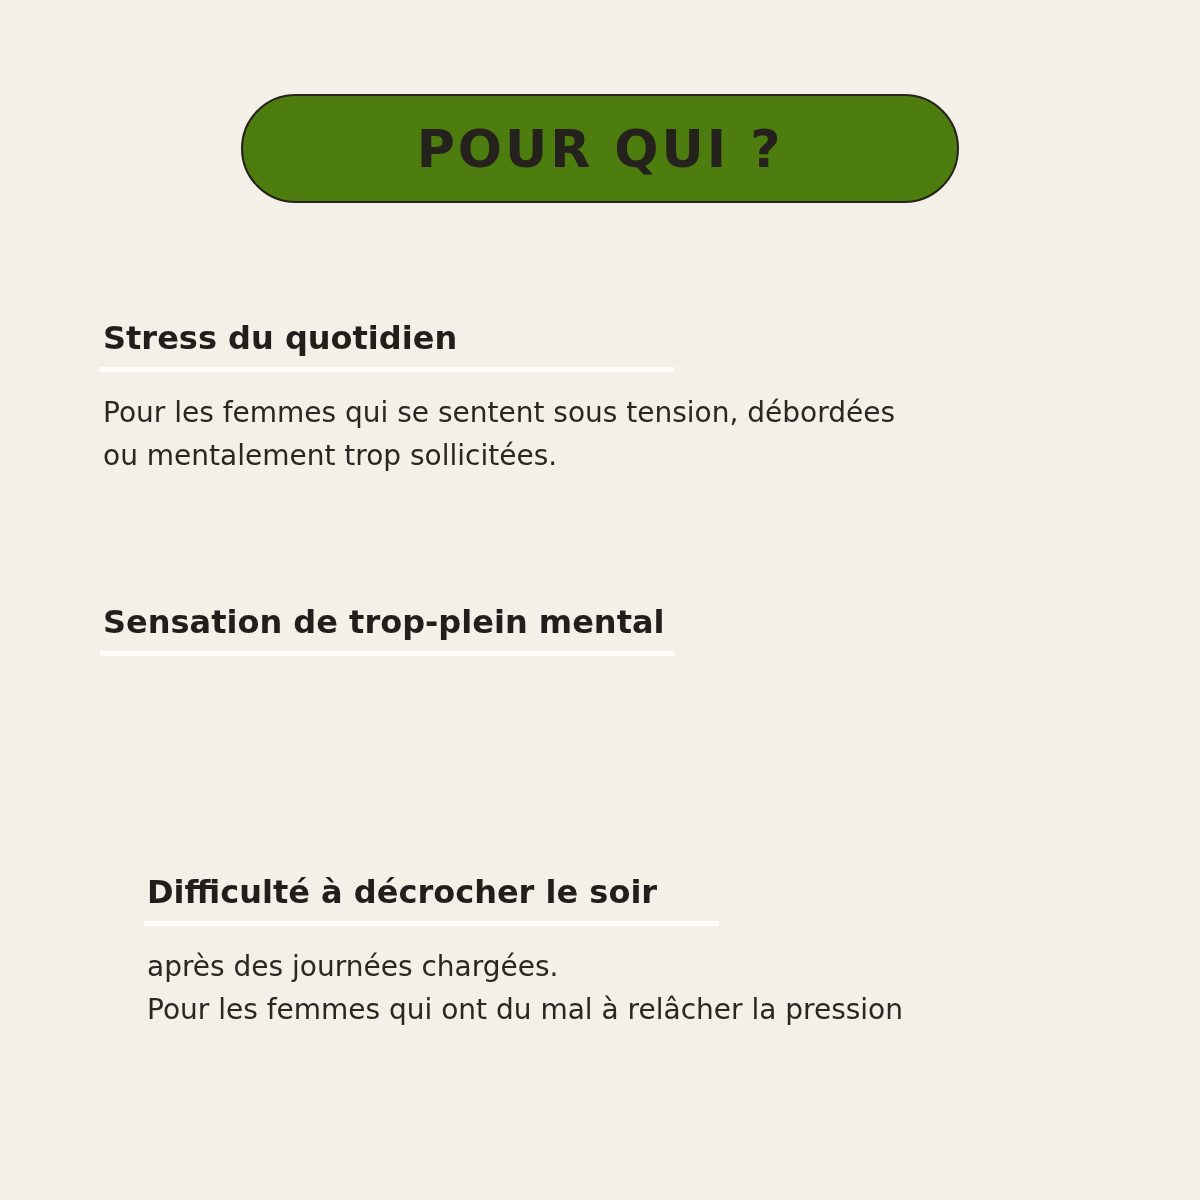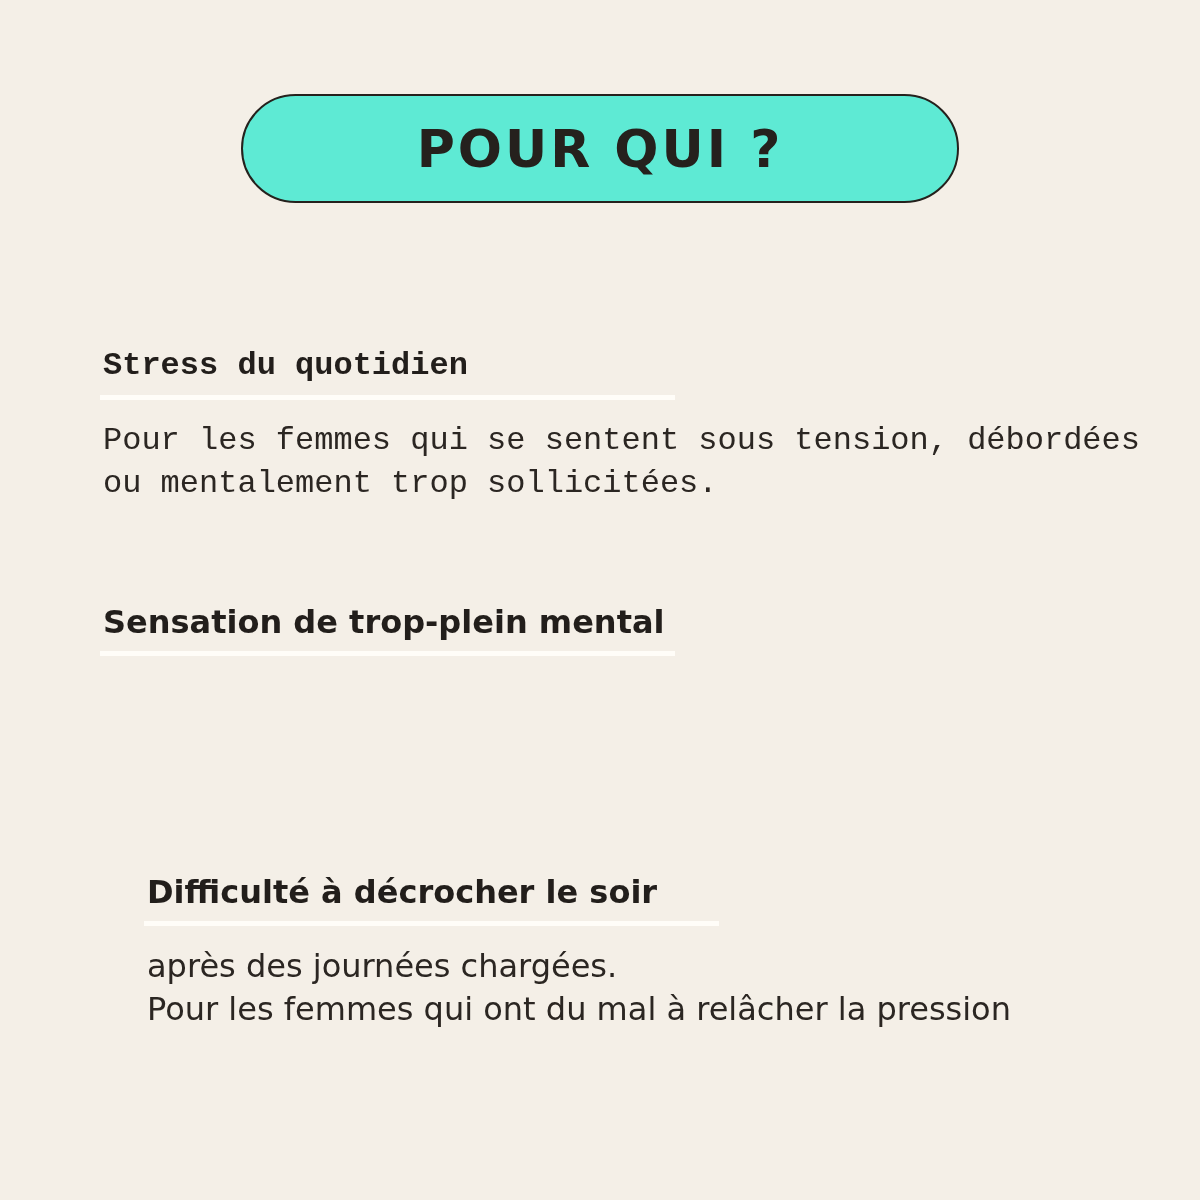--- a/index.html
+++ b/index.html
@@ -14,57 +14,57 @@
     color: #262220;
     position: relative;
     overflow: hidden;
   }
   .badge {
     position: absolute;
     left: 241px;
     top: 94px;
     width: 718px;
     height: 109px;
-    background: #5eead4;
+    background: #4d7c0f;
     border: 2px solid #25211d;
     border-radius: 56px;
     display: flex;
     align-items: center;
     justify-content: center;
     box-sizing: border-box;
   }
   .badge-title {
     font-size: 52px;
     font-weight: 600;
     letter-spacing: 3px;
     color: #25211d;
   }
   .section {
     position: absolute;
     left: 103px;
     width: 980px;
   }
-  .section-1 { top: 346px; font-family: Liberation Mono, monospace; }
+  .section-1 { top: 318px; }
   .section-2 { top: 602px; }
   .section-3 { top: 872px; margin-left: 44px; }
   .section h2 {
     margin: 0 0 9px 0;
     font-size: 32px;
     font-weight: 700;
     line-height: 40px;
     color: #221e1b;
   }
   .rule {
     width: 575px;
     height: 5px;
     background: #fffdf8;
     margin: 0 0 19px -3px;
   }
   .body-line {
-    font-size: 32px;
+    font-size: 28px;
     font-weight: 400;
     line-height: 43px;
     color: #2b2622;
     white-space: nowrap;
   }
 </style>
 </head>
 <body>
 
 <div class="badge">

